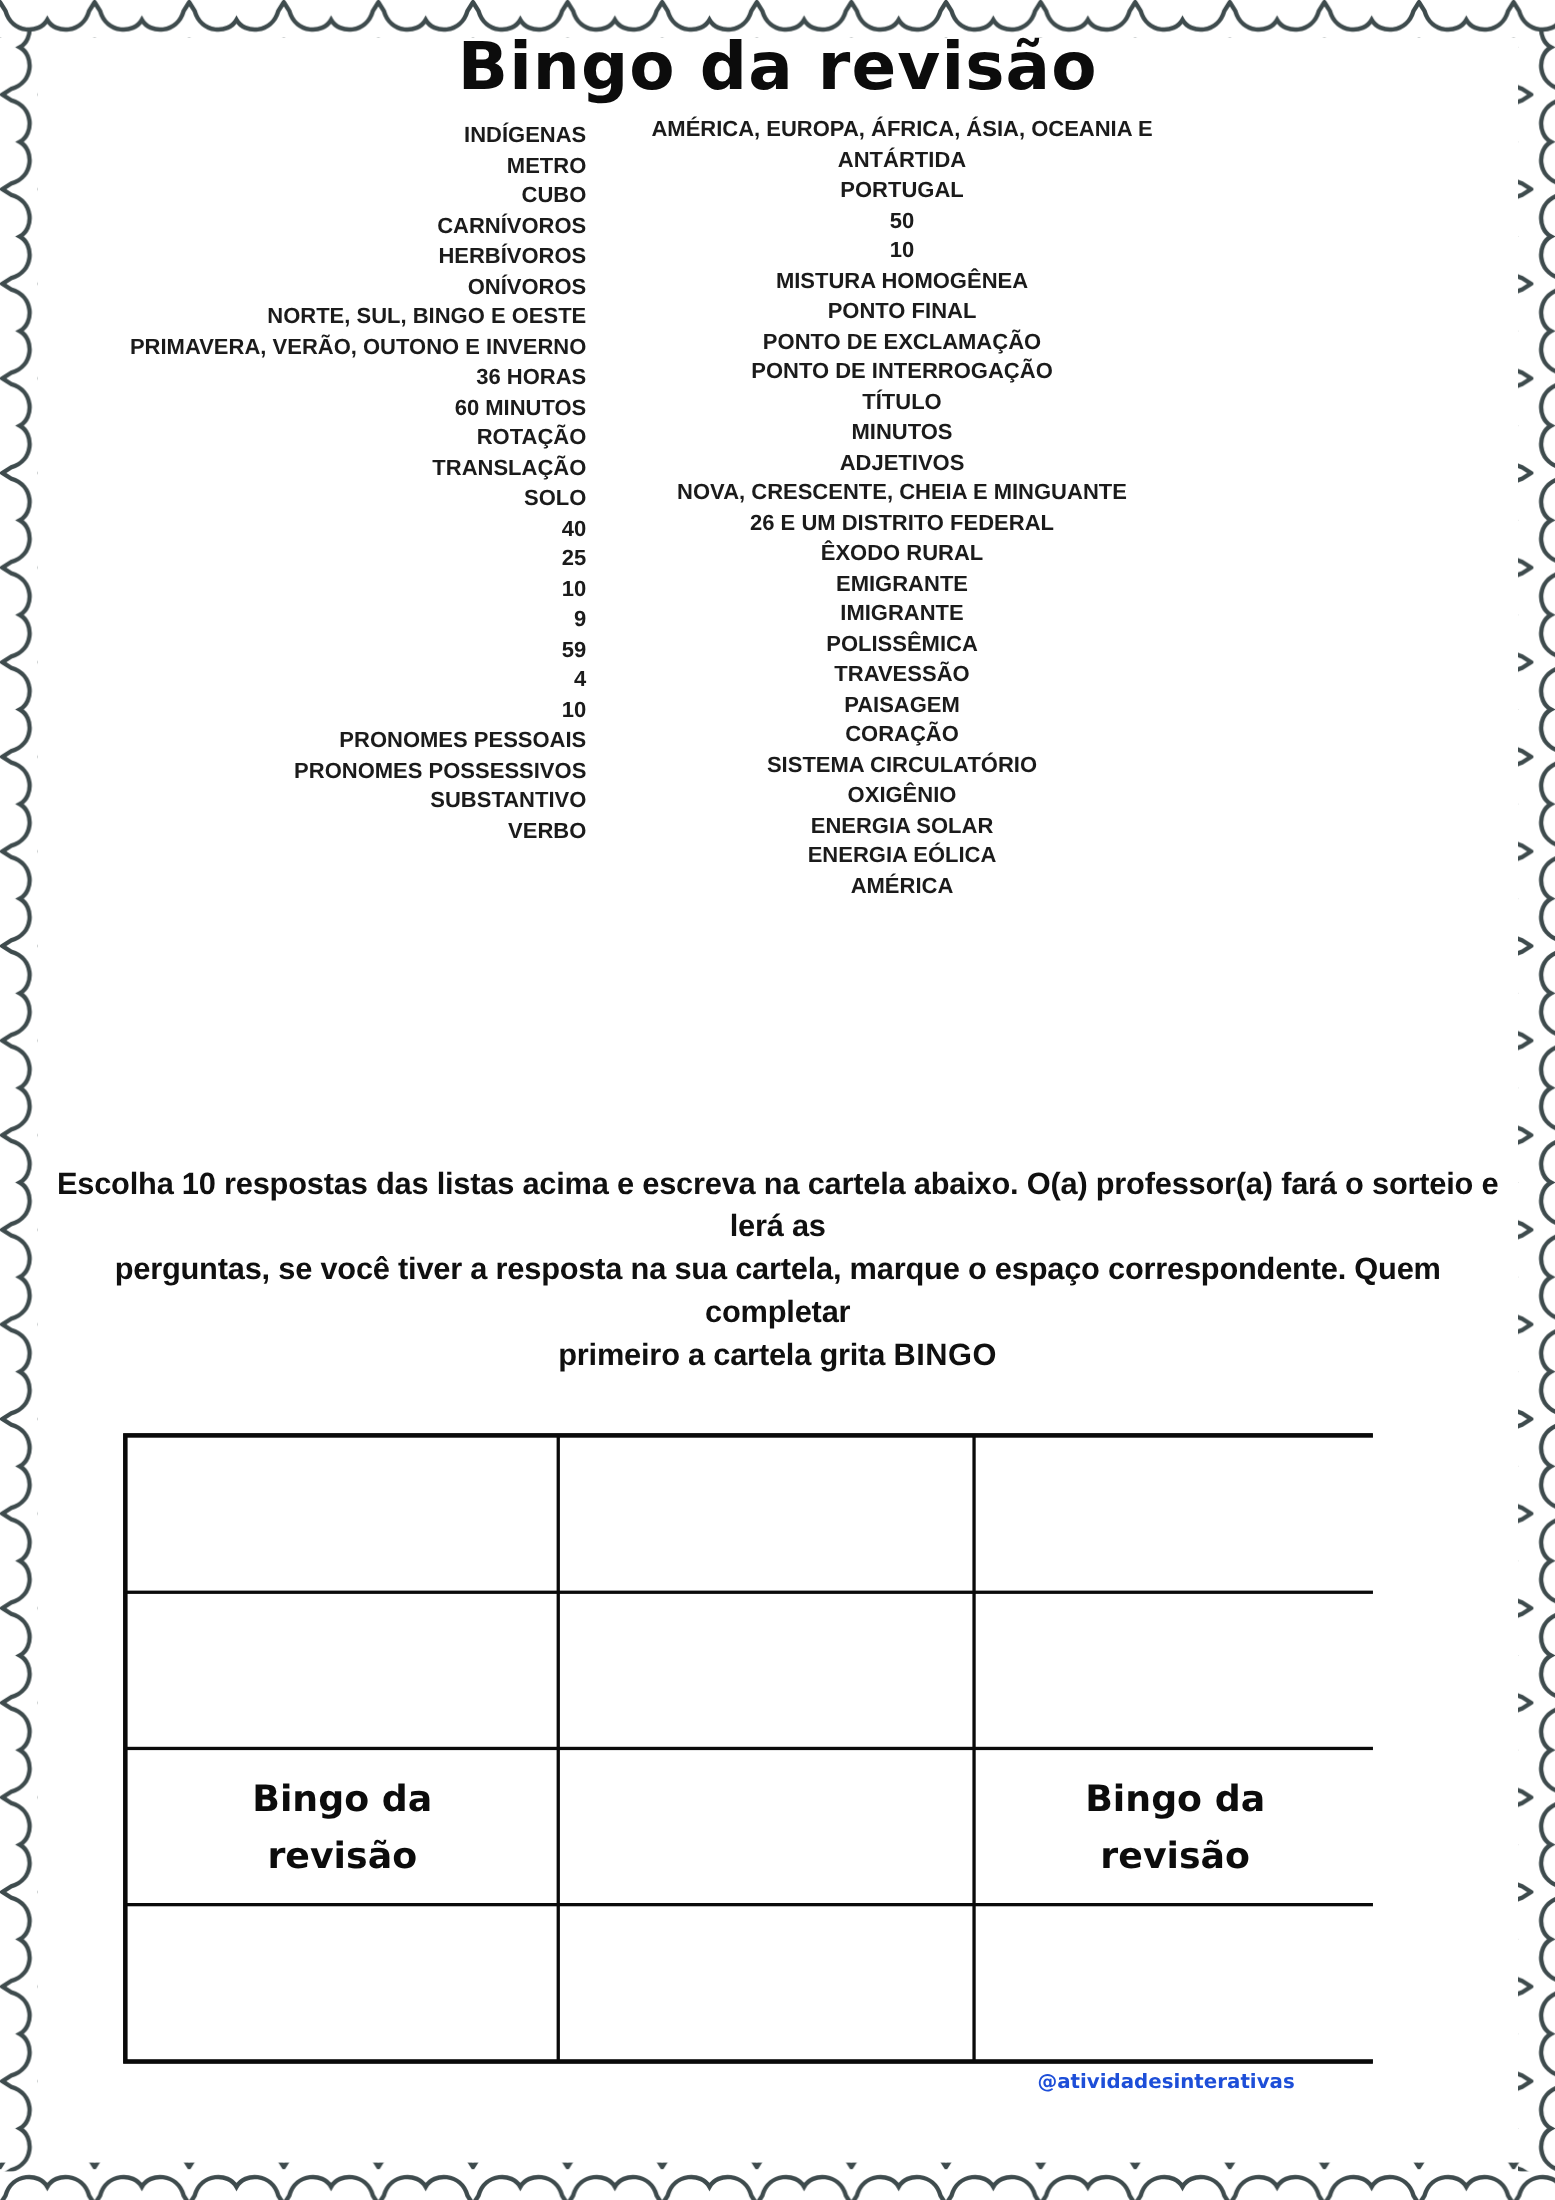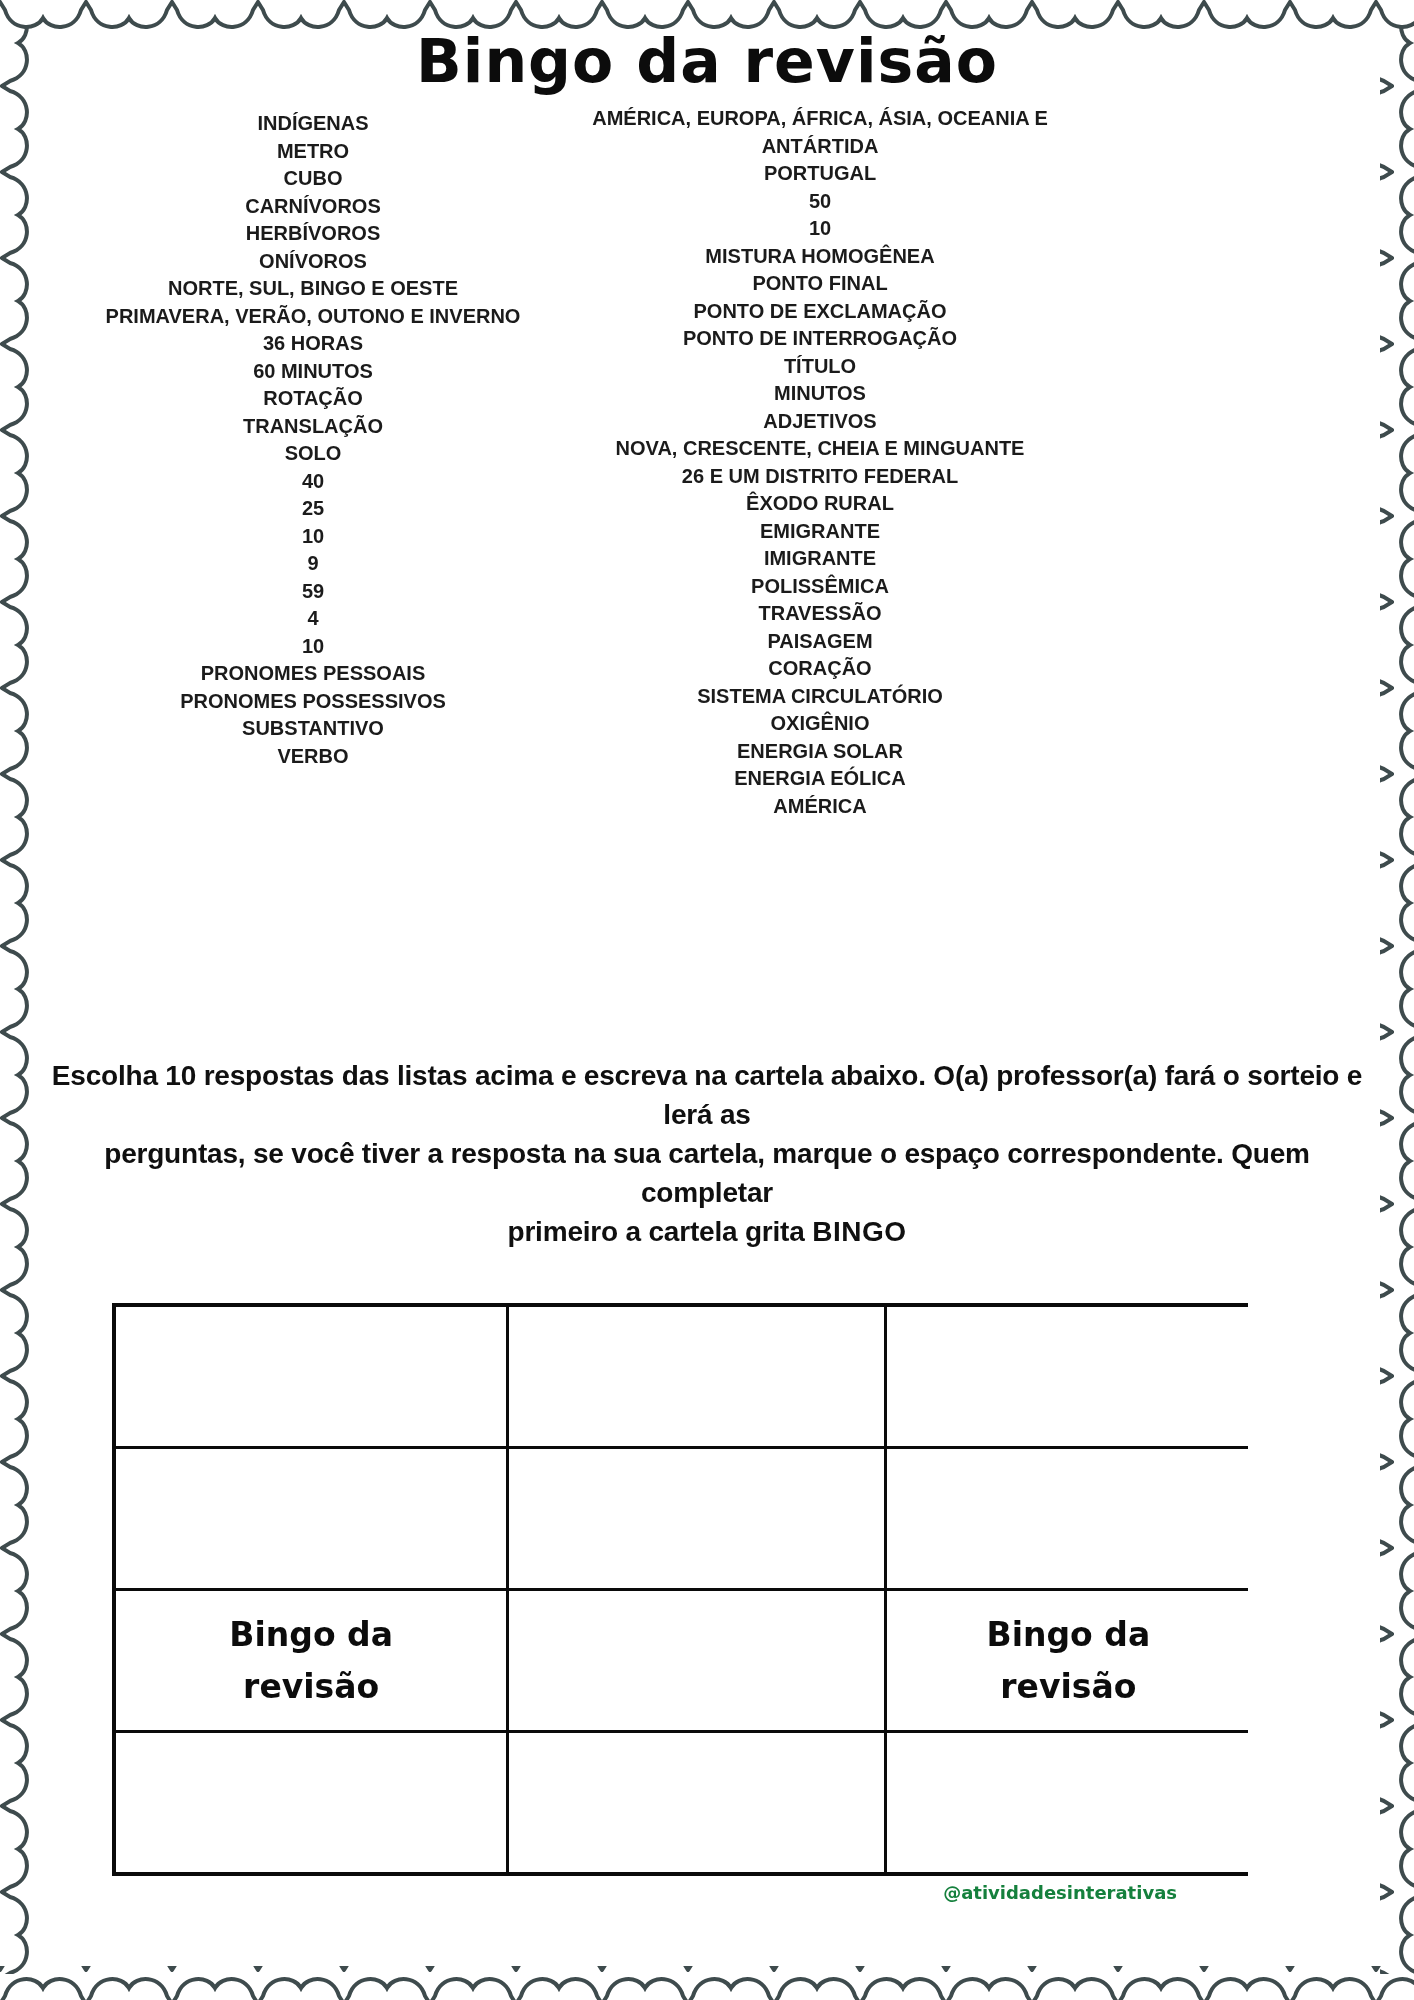--- a/index.html
+++ b/index.html
@@ -32,21 +32,21 @@
   
   .word-list{
     position:absolute;
     text-align:center;
     font-family:"Liberation Sans",sans-serif;
     font-weight:700;
     font-size:20px;
     line-height:27.5px;
     color:#1b1b1b;
   }
-  .word-list.left{top:110px;left:93px;width:440px;}
+  .word-list.left{top:110px;left:93px;width:440px;text-align:right;}
   .word-list.right{top:105px;left:560px;width:520px;}
   
   .instructions{
     position:absolute;top:1056px;left:47px;width:1320px;
     text-align:center;
     font-family:"Liberation Sans",sans-serif;
     font-weight:700;
     font-size:28px;
     line-height:39px;
     letter-spacing:-0.2px;
@@ -75,21 +75,21 @@
     text-align:center;
     max-width:230px;
     color:#0c0c0c;
   }
   
   .watermark{
     position:absolute;top:1882px;right:237px;
     font-family:"DejaVu Sans",sans-serif;
     font-weight:800;
     font-size:18px;
-    color:#15803d;
+    color:#1d4ed8;
   }
 </style>
 </head>
 <body>
 
 <svg class="frame" width="1414" height="2000" viewBox="0 0 1414 2000" aria-hidden="true">
   <defs>
     <pattern id="sc-top" width="86" height="34" patternUnits="userSpaceOnUse">
       <path d="M0,2 L5,10 C11,31 36,31 43,18 C50,31 75,31 81,10 L86,2" fill="none" stroke-width="4" stroke-linecap="round" style="stroke:var(--border-color)"></path>
     </pattern>

